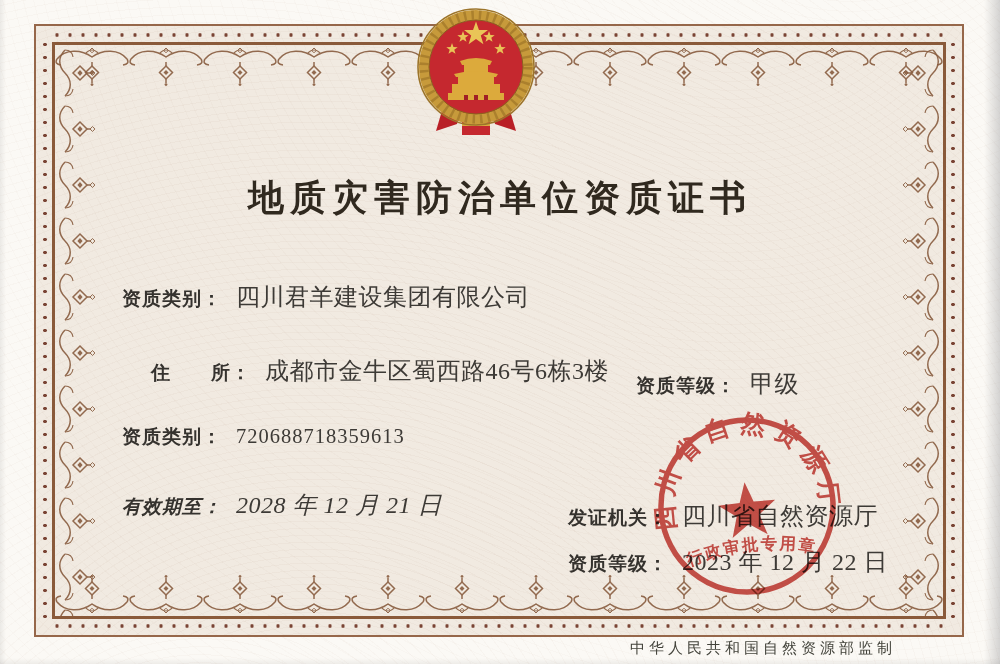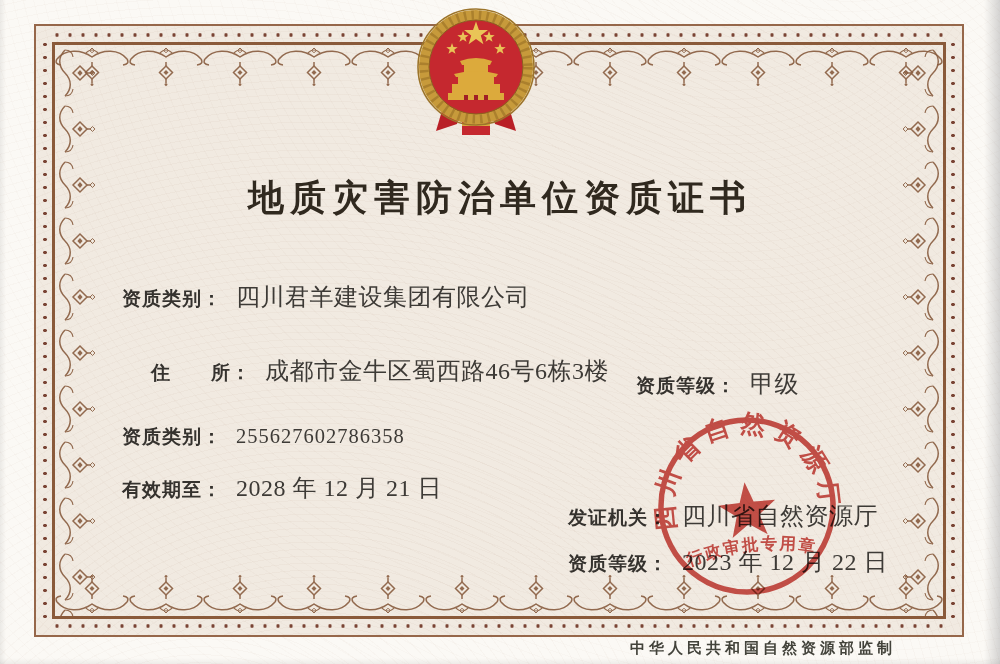--- a/index.html
+++ b/index.html
@@ -45,28 +45,28 @@
   }
   .field{position:absolute;z-index:4;white-space:nowrap;}
   .field .lbl{font-weight:700;font-size:19px;color:#35322e;letter-spacing:1px;}
   .field .val{font-size:24px;color:#3d3a36;margin-left:14px;letter-spacing:0.5px;}
   .f-unit{left:122px;top:281px;}
   .f-cat{left:636px;top:281px;}
   .f-addr{left:122px;top:355px;margin-left:29px;}
   .f-grade{left:636px;top:368px;}
   .f-certno{left:122px;top:424px;}
   .f-certno .val{font-size:20.5px;letter-spacing:1px;}
-  .f-valid{left:122px;top:472px;}
+  .f-valid{left:122px;top:489px;font-style:italic;}
   .f-auth{left:568px;top:500px;}
   .f-issue{left:568px;top:546px;}
   .seal{position:absolute;left:651px;top:410px;width:192px;height:192px;z-index:6;
         opacity:.9;mix-blend-mode:multiply;}
   .footer{
     position:absolute;top:639px;right:104px;z-index:3;
-    font-size:15px;font-weight:700;letter-spacing:4px;color:#43433b;
+    font-size:15px;font-weight:400;letter-spacing:4px;color:#43433b;
   }
   
   .scan-right{position:absolute;top:0;right:0;width:16px;height:100%;z-index:9;
     background:linear-gradient(to right,rgba(0,0,0,0),rgba(110,112,118,.28));}
   .scan-left{position:absolute;top:0;left:0;width:6px;height:100%;z-index:9;
     background:linear-gradient(to left,rgba(0,0,0,0),rgba(120,120,120,.12));}
   .scan-bottom{position:absolute;left:0;bottom:0;width:100%;height:6px;z-index:9;
     background:linear-gradient(to bottom,rgba(0,0,0,0),rgba(120,120,120,.10));}
 </style>
 </head>
@@ -182,21 +182,21 @@
   <div class="field f-unit">
     <span class="lbl">资质类别：</span><span class="val">四川君羊建设集团有限公司</span>
   </div>
   <div class="field f-addr">
     <span class="lbl">住　　所：</span><span class="val">成都市金牛区蜀西路46号6栋3楼</span>
   </div>
   <div class="field f-grade">
     <span class="lbl">资质等级：</span><span class="val">甲级</span>
   </div>
   <div class="field f-certno">
-    <span class="lbl">资质类别：</span><span class="val">255627602786358</span>
+    <span class="lbl">资质类别：</span><span class="val">720688718359613</span>
   </div>
   <div class="field f-valid">
     <span class="lbl">有效期至：</span><span class="val">2028 年 12 月 21 日</span>
   </div>
   <div class="field f-auth">
     <span class="lbl">发证机关：</span><span class="val">四川省自然资源厅</span>
   </div>
   <div class="field f-issue">
     <span class="lbl">资质等级：</span><span class="val">2023 年 12 月 22 日</span>
   </div>

